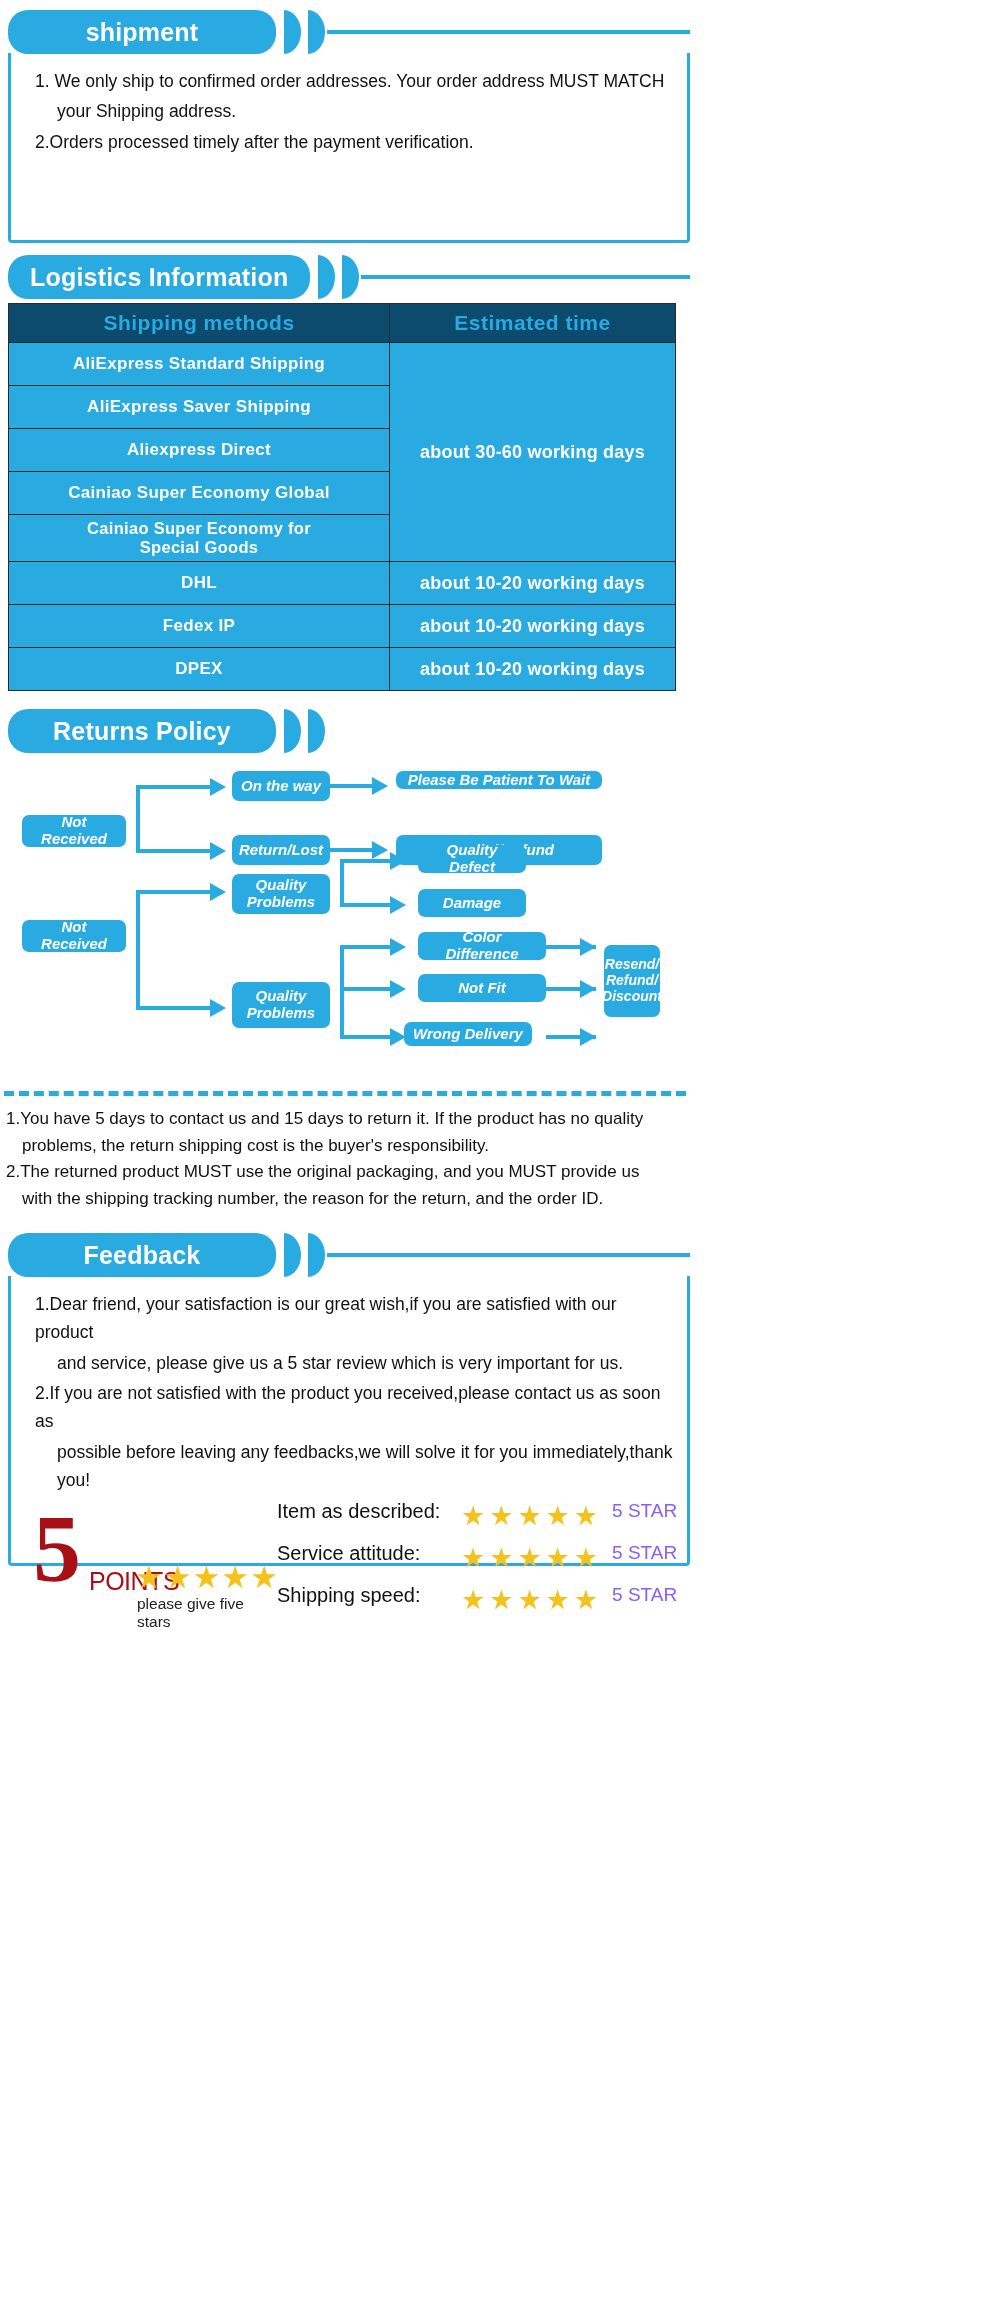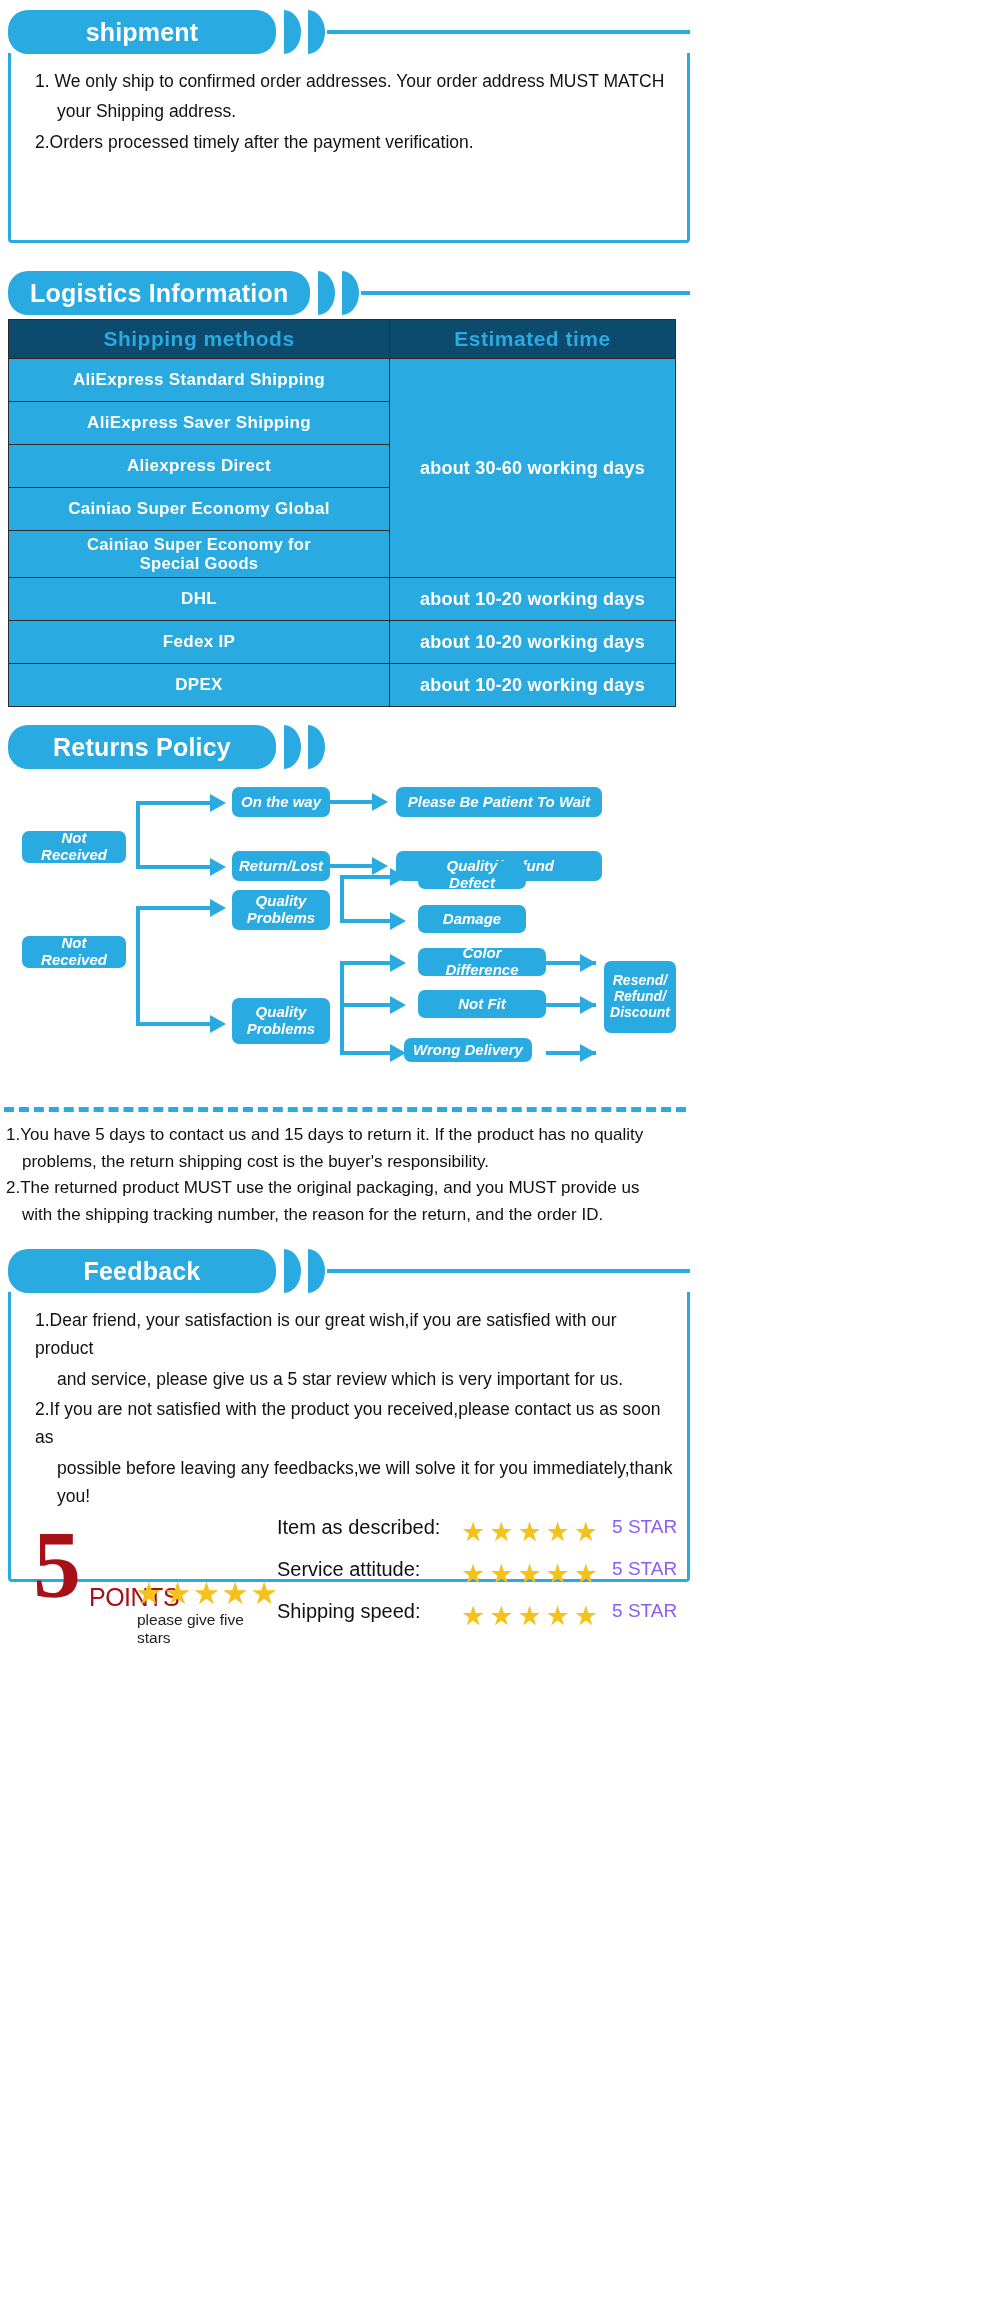--- a/index.html
+++ b/index.html
@@ -124,21 +124,21 @@
     </div>
     <div class="box" style="height:190px;">
       <div class="body-text">
         <p>1. We only ship to confirmed order addresses. Your order address MUST MATCH</p>
         <p class="ind">your Shipping address.</p>
         <p>2.Orders processed timely after the payment verification.</p>
       </div>
     </div>
   </div>
 
-  <div class="sec" style="margin-top:28px;text-align:center;">
+  <div class="sec" style="margin-top:12px;text-align:center;">
     <div class="sec-head">
       <div class="pill">
         <span>Logistics Information</span>
       </div>
       <div class="dbl">
         <div class="halfcirc"></div>
         <div class="halfcirc"></div>
       </div>
       <div class="headline"></div>
     </div>
@@ -203,21 +203,21 @@
     <div class="ln h" style="left:136px;top:30px;width:86px;"></div>
     <div class="ln h" style="left:136px;top:94px;width:86px;"></div>
     <div class="arw" style="left:210px;top:23px;"></div>
     <div class="arw" style="left:210px;top:87px;"></div>
     <div class="node" style="left:232px;top:16px;width:98px;height:30px;">On the way</div>
     <div class="node" style="left:232px;top:80px;width:98px;height:30px;">Return/Lost</div>
     <div class="ln h" style="left:330px;top:29px;width:52px;"></div>
     <div class="ln h" style="left:330px;top:93px;width:52px;"></div>
     <div class="arw" style="left:372px;top:22px;"></div>
     <div class="arw" style="left:372px;top:86px;"></div>
-    <div class="node" style="left:396px;top:16px;width:206px;height:30px;">Please Be Patient To Wait</div>
+    <div class="node" style="left:396px;top:16px;width:206px;height:18px;">Please Be Patient To Wait</div>
     <div class="node" style="left:396px;top:80px;width:206px;height:30px;">Resend/Refund</div>
 
     <div class="node" style="left:22px;top:165px;width:104px;height:32px;">Not Received</div>
     <div class="ln v" style="left:136px;top:135px;height:120px;"></div>
     <div class="ln h" style="left:136px;top:135px;width:86px;"></div>
     <div class="ln h" style="left:136px;top:251px;width:86px;"></div>
     <div class="arw" style="left:210px;top:128px;"></div>
     <div class="arw" style="left:210px;top:244px;"></div>
 
     <div class="node" style="left:232px;top:119px;width:98px;height:40px;">Quality<br>Problems</div>
@@ -241,21 +241,21 @@
     <div class="node" style="left:418px;top:177px;width:128px;height:28px;">Color Difference</div>
     <div class="node" style="left:418px;top:219px;width:128px;height:28px;">Not Fit</div>
     <div class="node" style="left:404px;top:267px;width:128px;height:24px;">Wrong Delivery</div>
 
     <div class="ln h" style="left:546px;top:190px;width:50px;"></div>
     <div class="ln h" style="left:546px;top:232px;width:50px;"></div>
     <div class="ln h" style="left:546px;top:280px;width:50px;"></div>
     <div class="arw" style="left:580px;top:183px;"></div>
     <div class="arw" style="left:580px;top:225px;"></div>
     <div class="arw" style="left:580px;top:273px;"></div>
-    <div class="node" style="left:604px;top:190px;width:72px;height:72px;font-size:14px;">Resend/<br>Refund/<br>Discount</div>
+    <div class="node" style="left:604px;top:190px;width:56px;height:72px;font-size:14px;">Resend/<br>Refund/<br>Discount</div>
   </div>
 
   <div class="dashed"></div>
 
   <div class="policy-text">
     <p>1.You have 5 days to contact us and 15 days to return it. If the product has no quality</p>
     <p class="ind">problems, the return shipping cost is the buyer's responsibility.</p>
     <p>2.The returned product MUST use the original packaging, and you MUST provide us</p>
     <p class="ind">with the shipping tracking number, the reason for the return, and the order ID.</p>
   </div>

